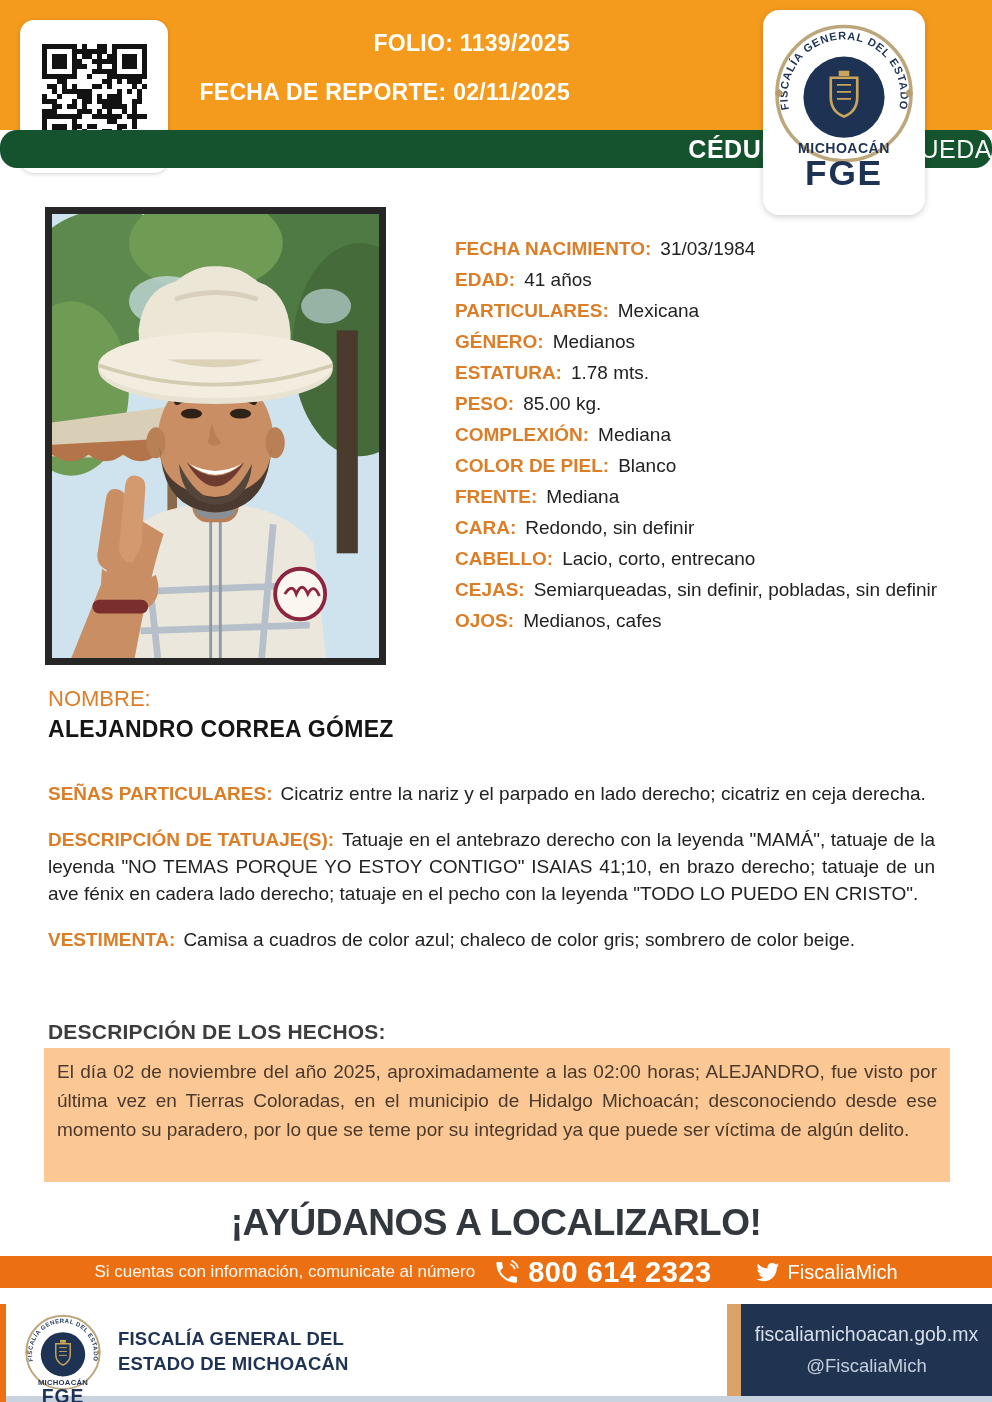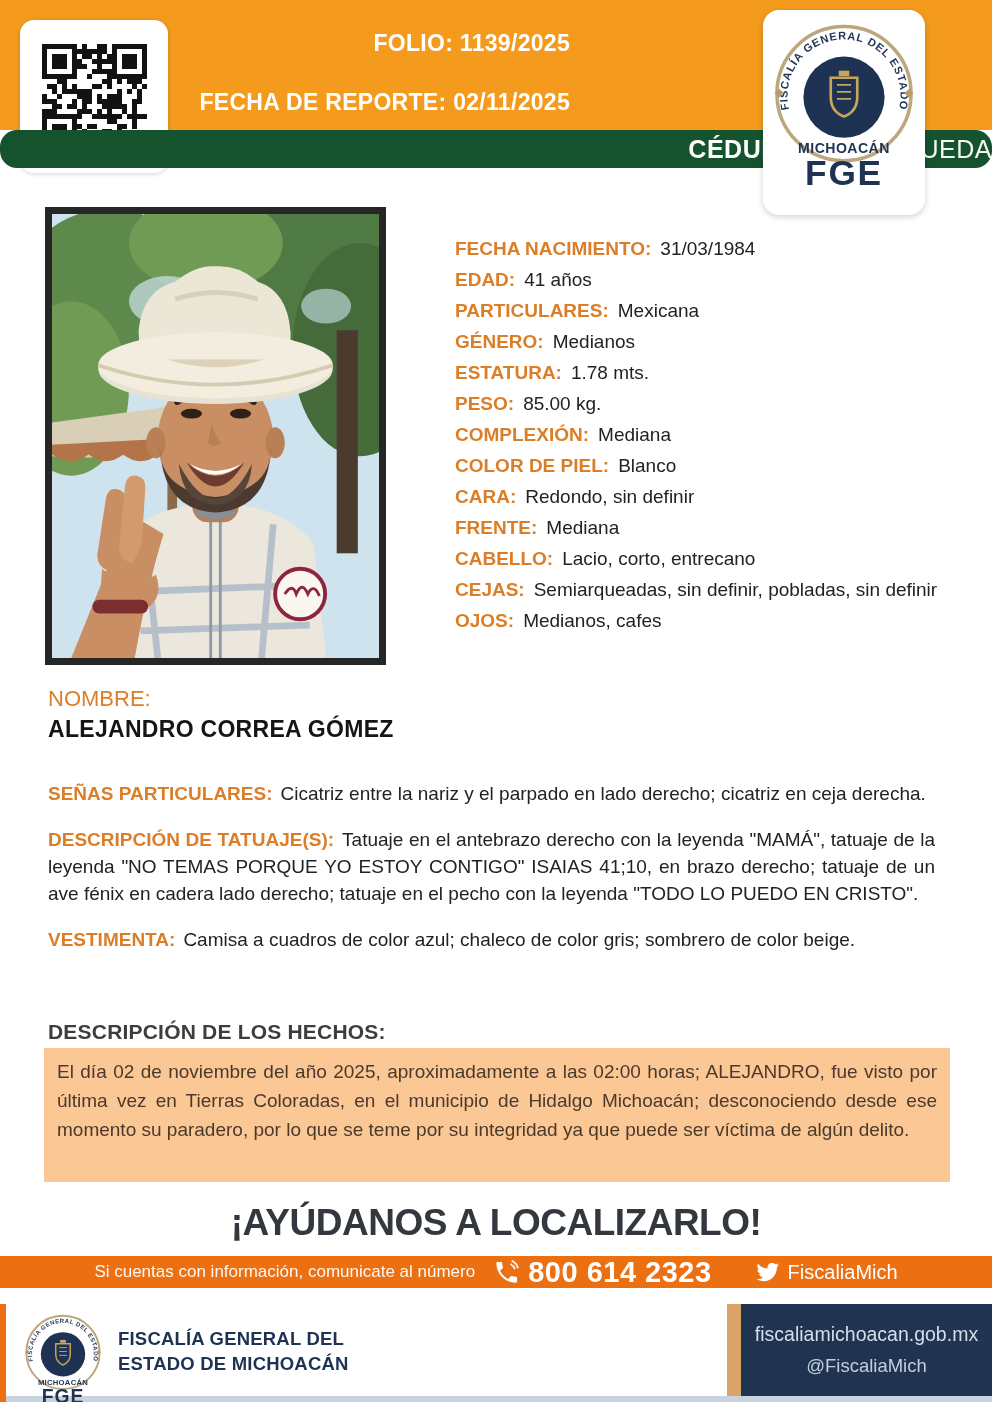--- a/index.html
+++ b/index.html
@@ -6,21 +6,21 @@
   .page{position:relative;width:992px;height:1402px;background:#ffffff;margin:0 auto;
         font-family:"Liberation Sans",sans-serif;overflow:hidden;}
 
   
   .header-band{position:absolute;left:0;top:0;width:992px;height:130px;background:#F49B1E;}
   .cedula-strip{position:absolute;left:0;top:130px;width:992px;height:38px;background:#14532d;
                 color:#fff;text-align:right;line-height:38px;font-size:25px;letter-spacing:.5px;border-radius:17px;}
   .cedula-strip .t-bold{font-weight:800;}
   .cedula-strip .t-rest{font-weight:400;margin-left:9px;opacity:.96;}
   .header-text{position:absolute;left:100px;top:30px;width:470px;text-align:right;color:#fff;font-weight:700;}
-  .header-text .folio{font-size:23px;margin-bottom:32px;letter-spacing:.3px;}
+  .header-text .folio{font-size:23px;margin-bottom:22px;letter-spacing:.3px;}
   .header-text .fecha{font-size:23px;letter-spacing:.3px;}
 
   .qr-card{position:absolute;left:20px;top:20px;width:148px;height:153px;background:#fff;border-radius:14px;
            display:flex;align-items:center;justify-content:center;box-shadow:0 1px 4px rgba(0,0,0,.18);}
   .qr{display:grid;grid-template-columns:repeat(21,5px);grid-template-rows:repeat(21,5px);}
   .qc{width:5px;height:5px;background:#fff;}
   .qc.on{background:#121212;}
 
   .logo-card{position:absolute;left:763px;top:10px;width:162px;height:205px;background:#fff;border-radius:16px;
              box-shadow:0 2px 6px rgba(0,0,0,.18);display:flex;align-items:flex-start;justify-content:center;}
@@ -637,25 +637,25 @@
 
   <div class="f-row">
     <span class="f-label">COMPLEXIÓN:</span><span class="f-value">Mediana</span>
   </div>
 
   <div class="f-row">
     <span class="f-label">COLOR DE PIEL:</span><span class="f-value">Blanco</span>
   </div>
 
   <div class="f-row">
+    <span class="f-label">FRENTE:</span><span class="f-value">Mediana</span>
+  </div>
+
+  <div class="f-row">
     <span class="f-label">CARA:</span><span class="f-value">Redondo, sin definir</span>
-  </div>
-
-  <div class="f-row">
-    <span class="f-label">FRENTE:</span><span class="f-value">Mediana</span>
   </div>
 
   <div class="f-row">
     <span class="f-label">CABELLO:</span><span class="f-value">Lacio, corto, entrecano</span>
   </div>
 
   <div class="f-row">
     <span class="f-label">CEJAS:</span><span class="f-value">Semiarqueadas, sin definir, pobladas, sin definir</span>
   </div>
 

